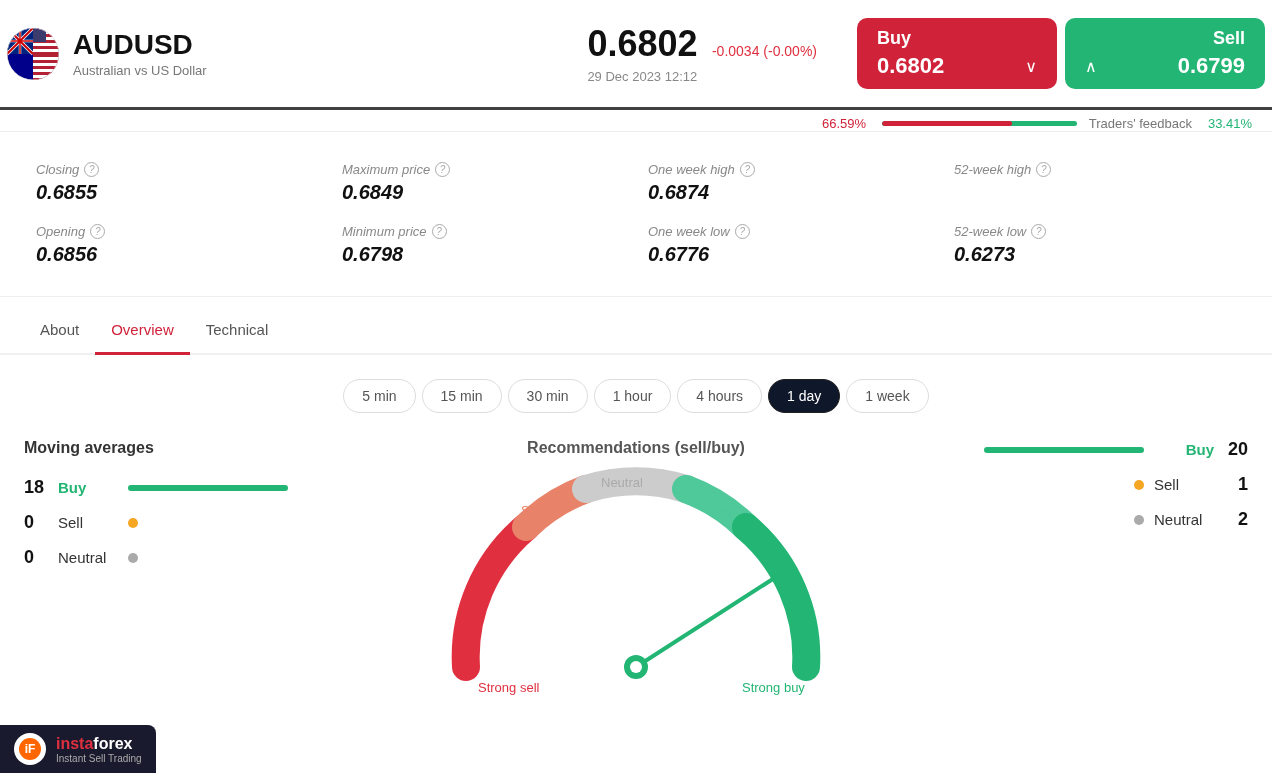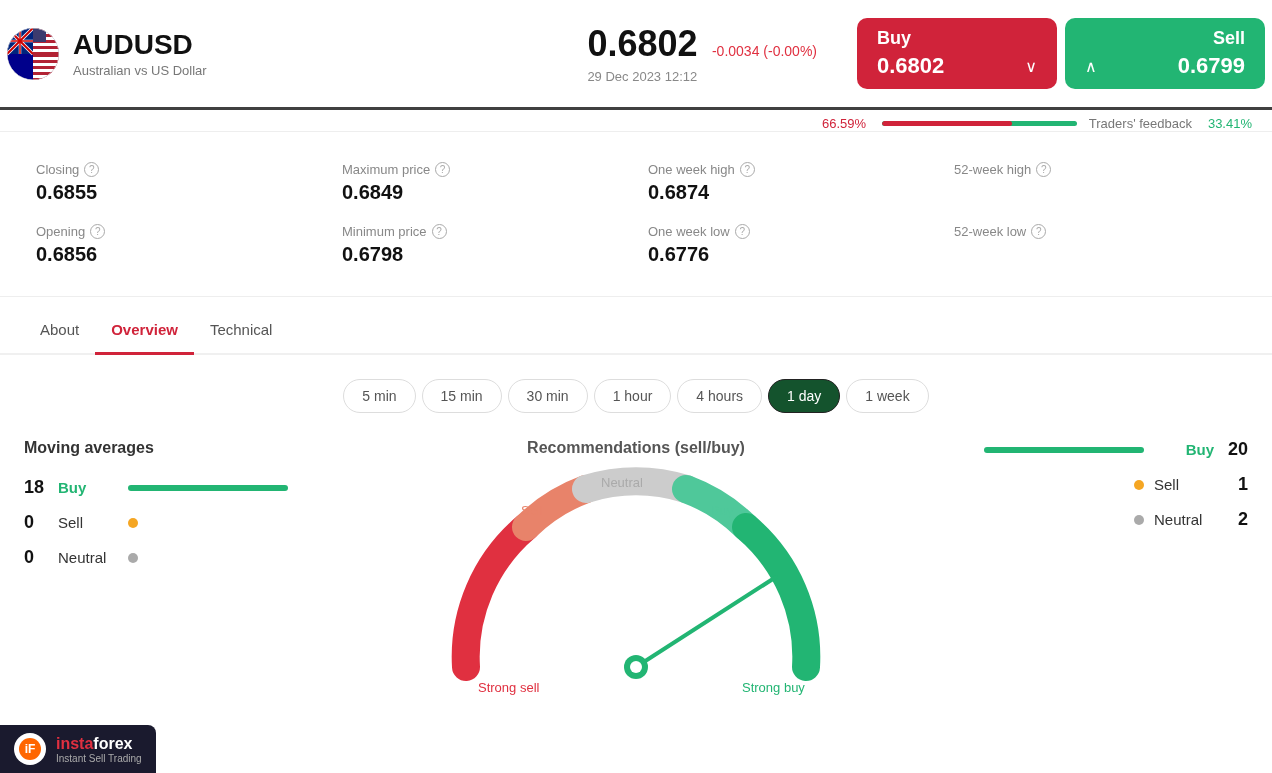--- a/index.html
+++ b/index.html
@@ -34,35 +34,35 @@
     .feedback-row { display: flex; align-items: center; padding: 6px 20px 0; }
     .feedback-spacer { flex: 1; }
     .feedback-bar-container { display: flex; align-items: center; gap: 12px; min-width: 430px; }
     .feedback-pct-left { font-size: 13px; color: #d0233a; min-width: 48px; }
     .feedback-bar { flex: 1; height: 5px; background: #22b573; border-radius: 3px; position: relative; overflow: hidden; }
     .feedback-bar-fill { height: 100%; background: #d0233a; border-radius: 3px; }
     .feedback-label { font-size: 13px; color: #777; white-space: nowrap; }
     .feedback-pct-right { font-size: 13px; color: #22b573; min-width: 48px; text-align: right; }
 
     
-    .stats-grid { display: grid; grid-template-columns: repeat(4, 1fr); gap: 0; border-top: 1px solid #eee; border-bottom: 1px solid #eee; padding: 20px 24px; }
+    .stats-grid { display: grid; grid-template-columns: repeat(4, 1fr); gap: 0; border-top: 1px solid #eee; border-bottom: 1px solid #eee; padding: 20px 24px; font-style: italic; }
     .stat-item { padding: 10px 12px; }
     .stat-label { font-size: 13px; color: #888; display: flex; align-items: center; gap: 5px; }
     .stat-value { font-size: 20px; font-weight: bold; color: #111; margin-top: 4px; }
     .info-icon { width: 15px; height: 15px; border-radius: 50%; border: 1.5px solid #aaa; display: inline-flex; align-items: center; justify-content: center; font-size: 10px; color: #aaa; cursor: pointer; }
 
     
     .tabs { display: flex; gap: 0; padding: 0 24px; border-bottom: 2px solid #f0f0f0; margin-top: 10px; }
     .tab { padding: 14px 16px; font-size: 15px; color: #555; cursor: pointer; border-bottom: 2px solid transparent; margin-bottom: -2px; }
-    .tab.active { color: #d0233a; border-bottom: 3px solid #d0233a; font-weight: 700; }
+    .tab.active { color: #d0233a; border-bottom: 3px solid #d0233a; font-weight: 400; }
 
     
     .time-filter { display: flex; gap: 6px; justify-content: center; padding: 24px 0 16px; }
     .time-btn { padding: 8px 18px; border-radius: 20px; border: 1px solid #ddd; background: #fff; color: #555; font-size: 14px; cursor: pointer; }
-    .time-btn.active { background: #14532d; color: #fff; border-color: #222; }
+    .time-btn.active { background: #0f172a; color: #fff; border-color: #222; }
 
     
     .analysis-section { display: flex; padding: 10px 24px 20px; gap: 20px; }
     .moving-avg { flex: 0 0 280px; }
     .recommendations { flex: 1; display: flex; flex-direction: column; align-items: center; }
     .technical-ind { flex: 0 0 280px; }
     .section-title { font-size: 16px; font-weight: 600; color: #333; margin-bottom: 20px; }
     .section-title-right { font-size: 16px; font-weight: 600; color: #333; margin-bottom: 20px; text-align: right; }
 
     
@@ -230,20 +230,21 @@
       <span>One week low</span>
       <span class="info-icon">?</span>
     </div>
     <div class="stat-value">0.6776</div>
   </div>
   <div class="stat-item">
     <div class="stat-label">
       <span>52-week low</span>
       <span class="info-icon">?</span>
     </div>
+    <div class="stat-value">0.6273</div>
   </div>
 </div>
 
 <div class="tabs">
   <div class="tab">About</div>
   <div class="tab active">Overview</div>
   <div class="tab">Technical</div>
 </div>
 
 <div class="time-filter">

